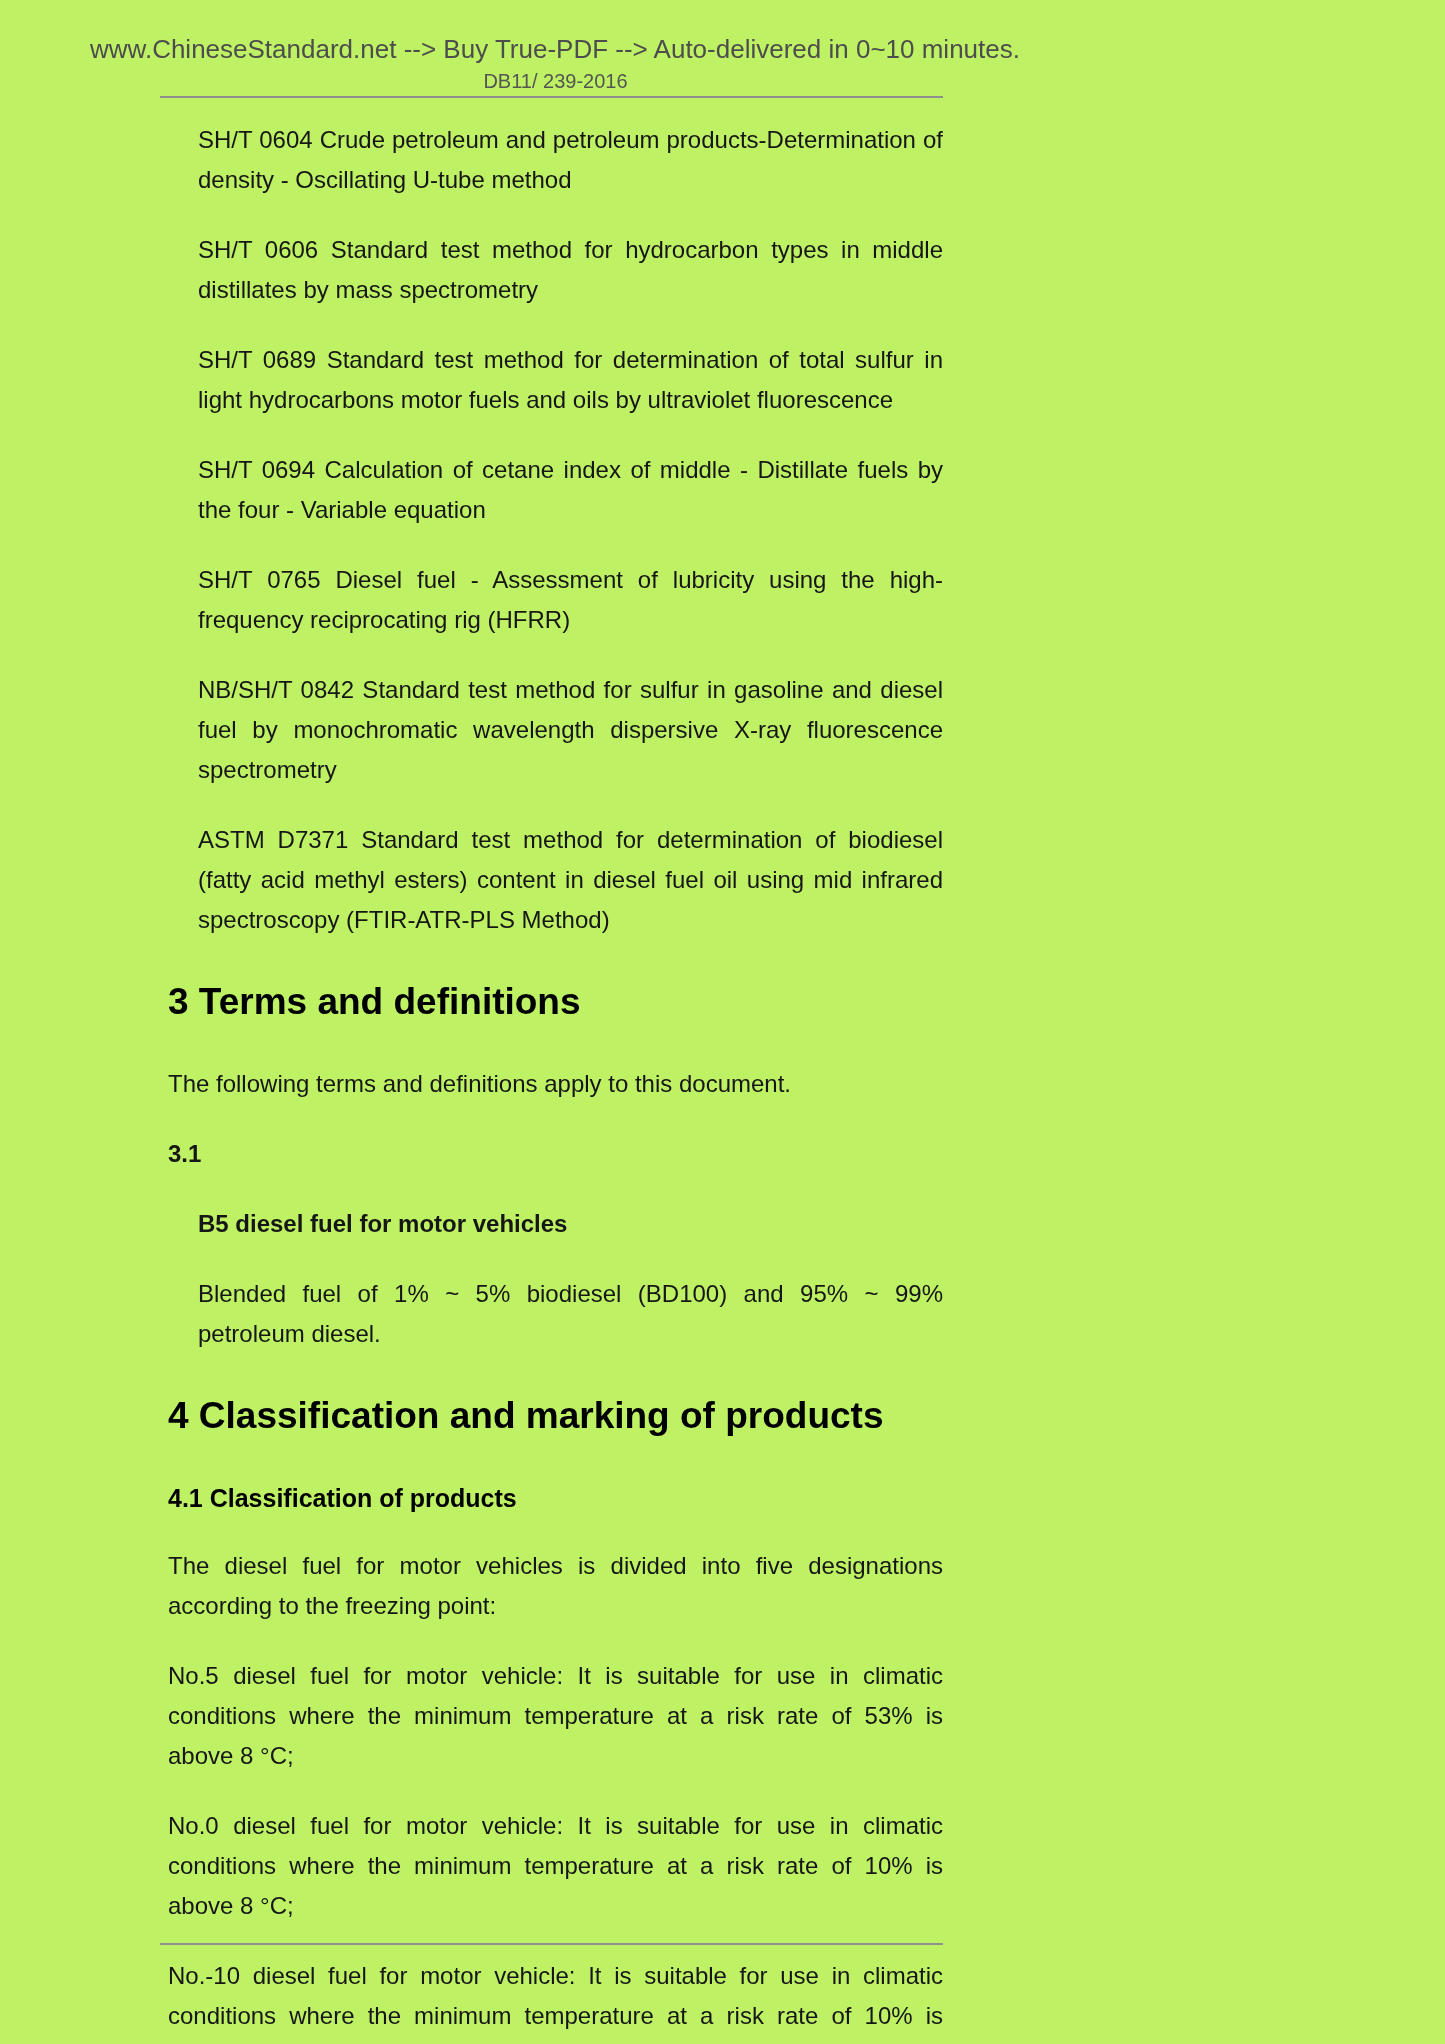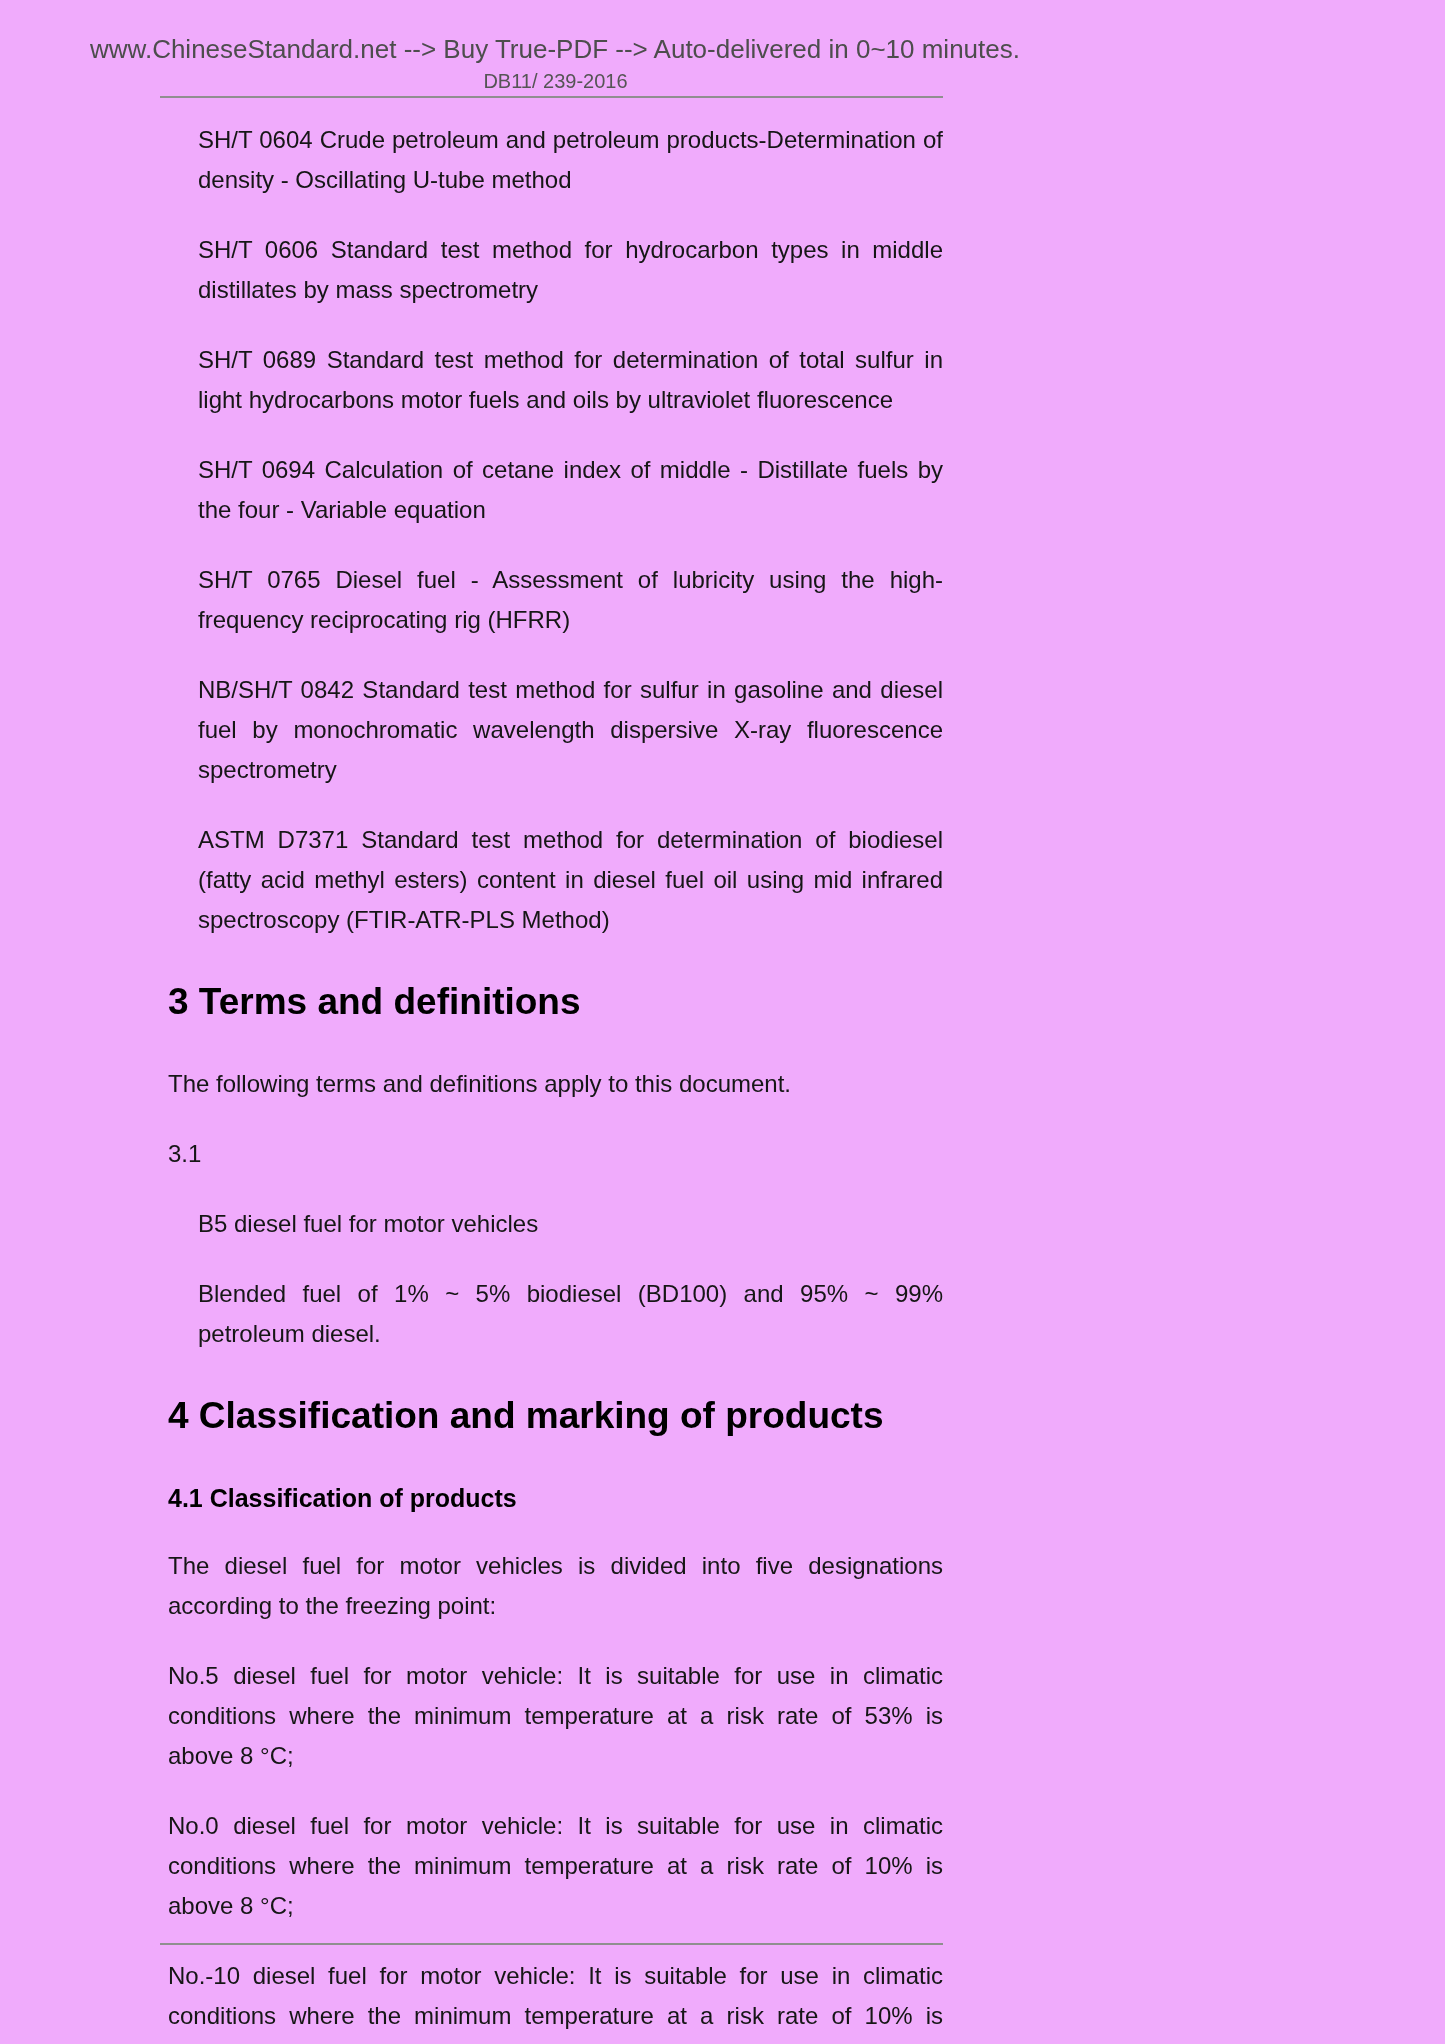--- a/index.html
+++ b/index.html
@@ -4,21 +4,21 @@
 <style>
   * { margin: 0; padding: 0; box-sizing: border-box; }
   html, body { width: 1445px; height: 2044px; }
   body {
     background: #ffffff;
     font-family: "Liberation Sans", sans-serif;
     color: #161616;
     position: relative;
     overflow: hidden;
   }
-  .page { position: absolute; inset: 0; background: #f0abfc; }
+  .page { position: absolute; inset: 0; background: #bef264; }
 
   
   .banner {
     position: absolute;
     top: 34px; left: 0;
     width: 1110px;
     display: flex; justify-content: center;
     font-size: 26px;
     color: #4d4d4d;
     white-space: nowrap;
@@ -45,21 +45,21 @@
   .content {
     position: absolute;
     top: 120px; left: 168px;
     width: 775px;
     font-size: 24px;
     line-height: 40px;
     text-align: justify;
   }
   .content p { margin: 0 0 30px 0; }
   .indent { padding-left: 30px; }
-  .bold { font-weight: normal; }
+  .bold { font-weight: bold; }
   h2 {
     font-size: 37px;
     font-weight: bold;
     color: #000;
     line-height: 44px;
     margin: 40px 0 40px 0;
     text-align: left;
   }
   h3 {
     font-size: 25px;

